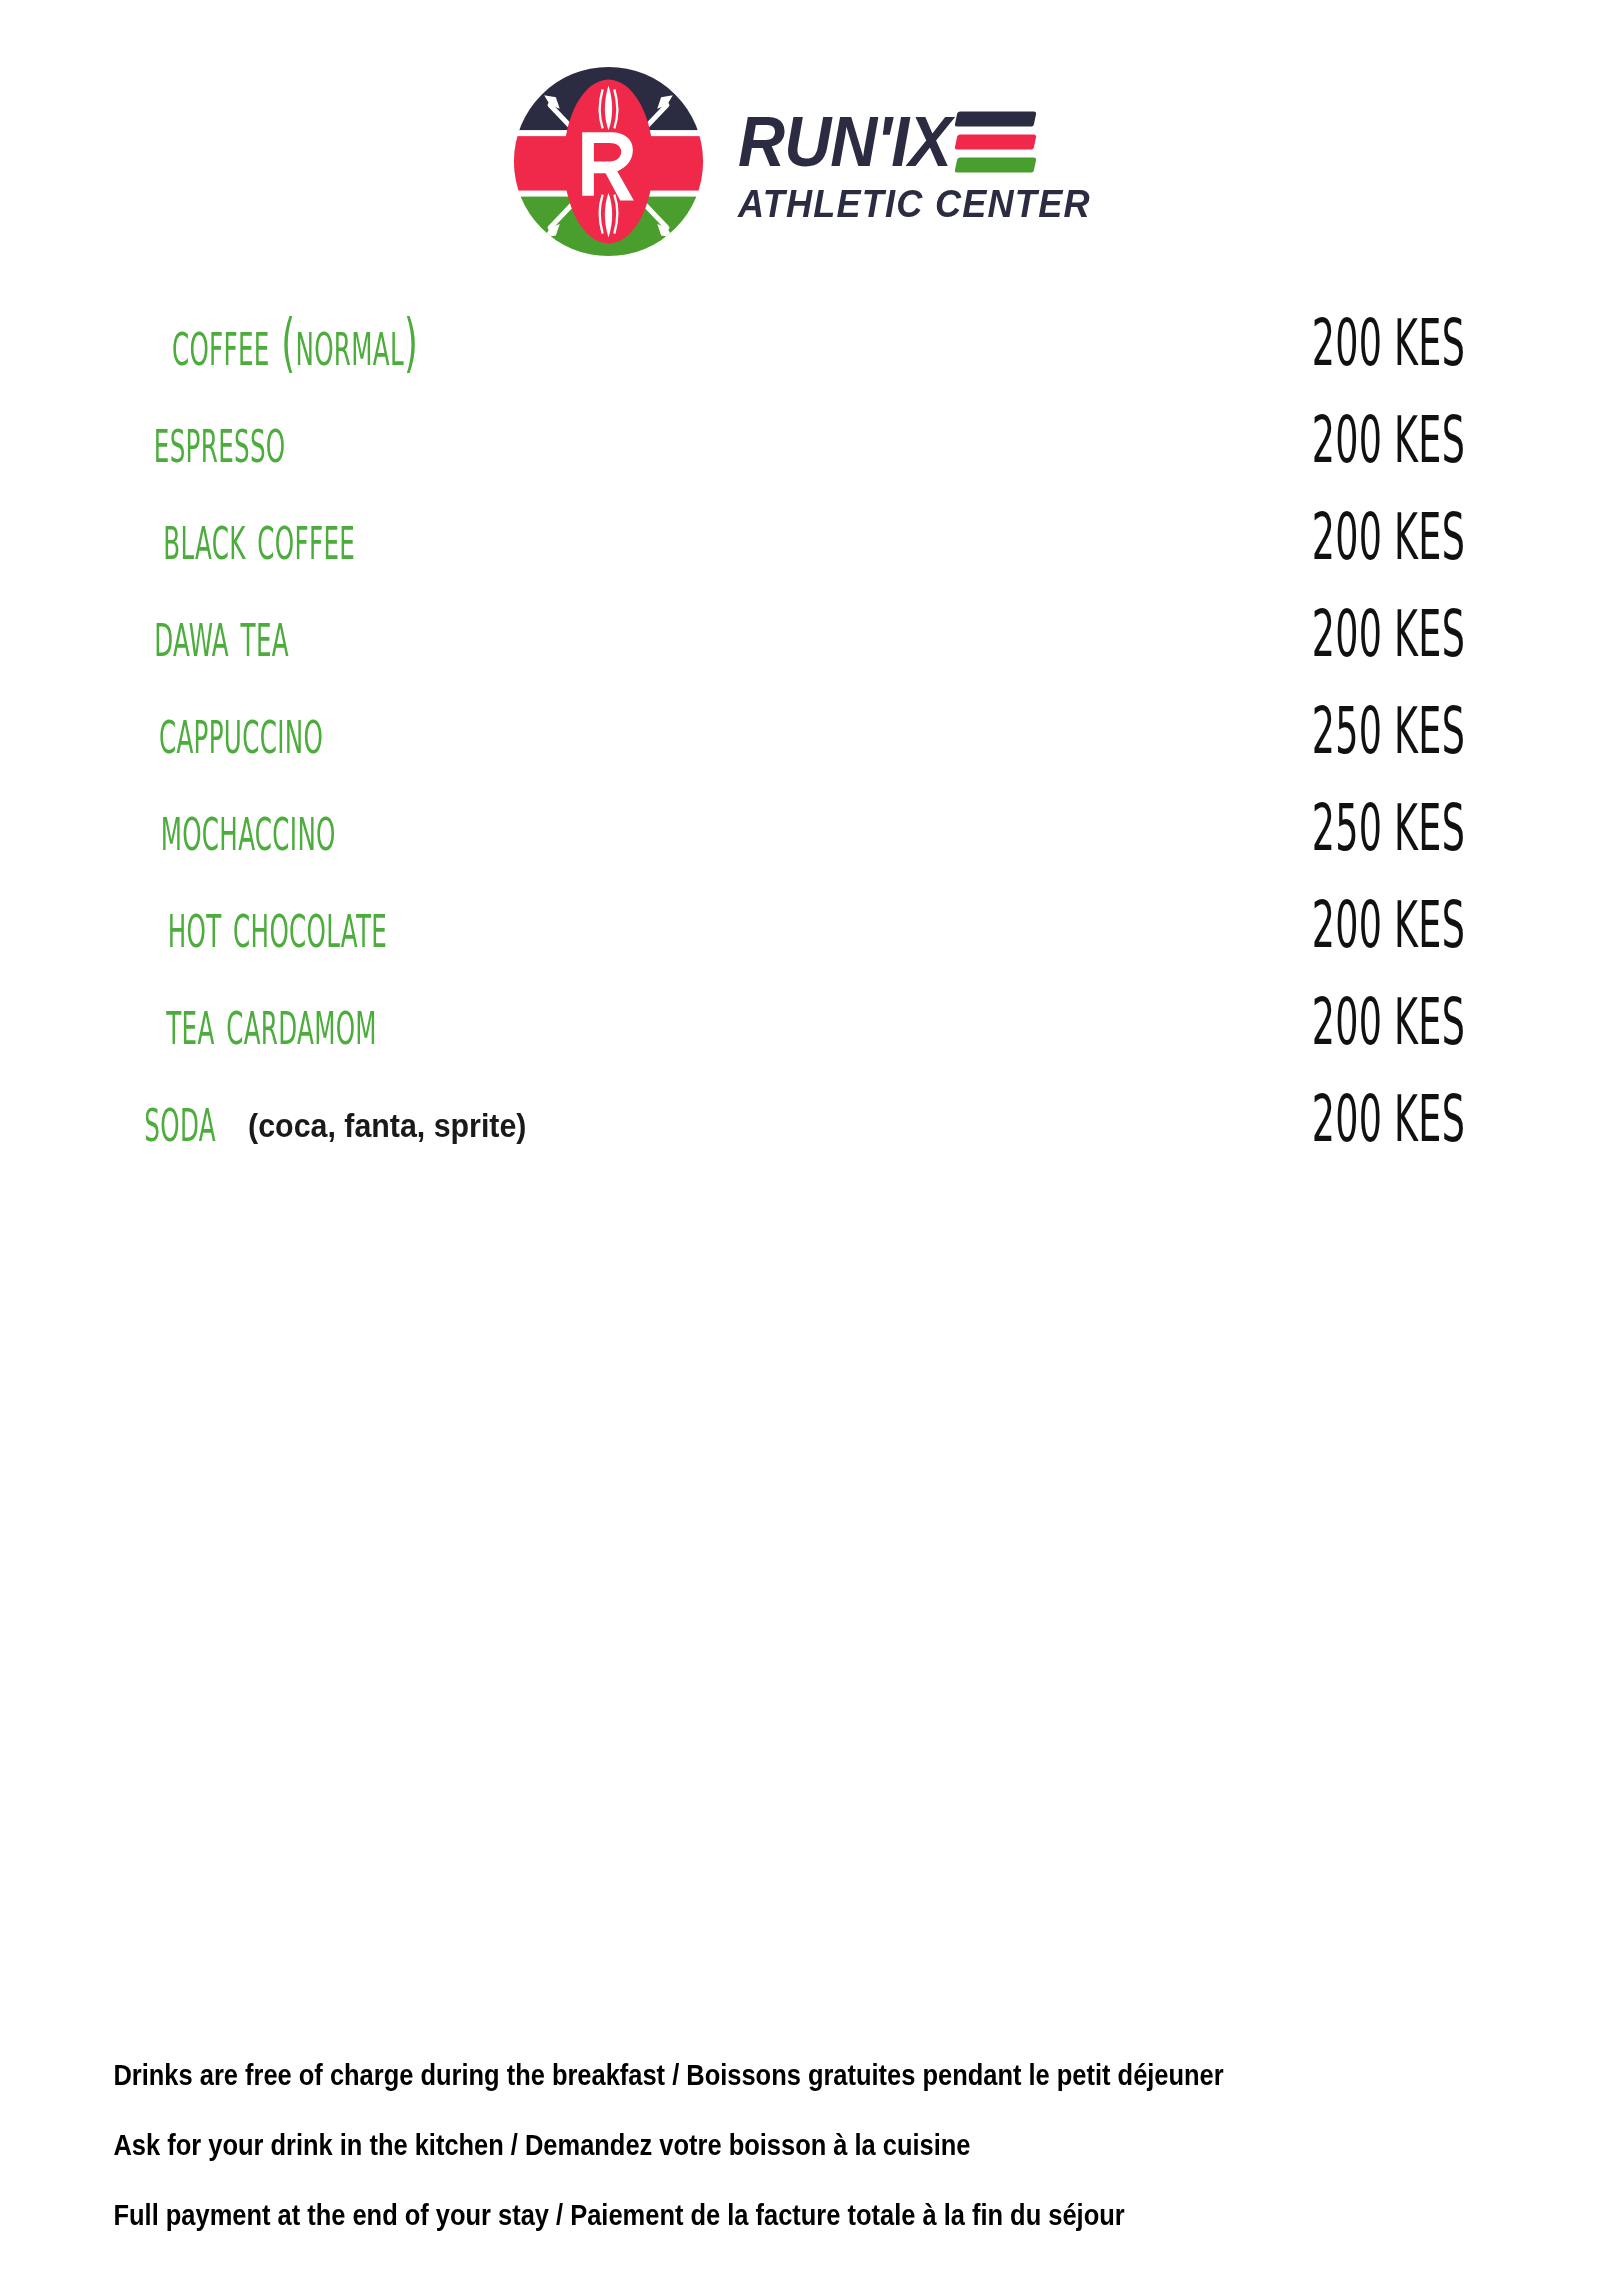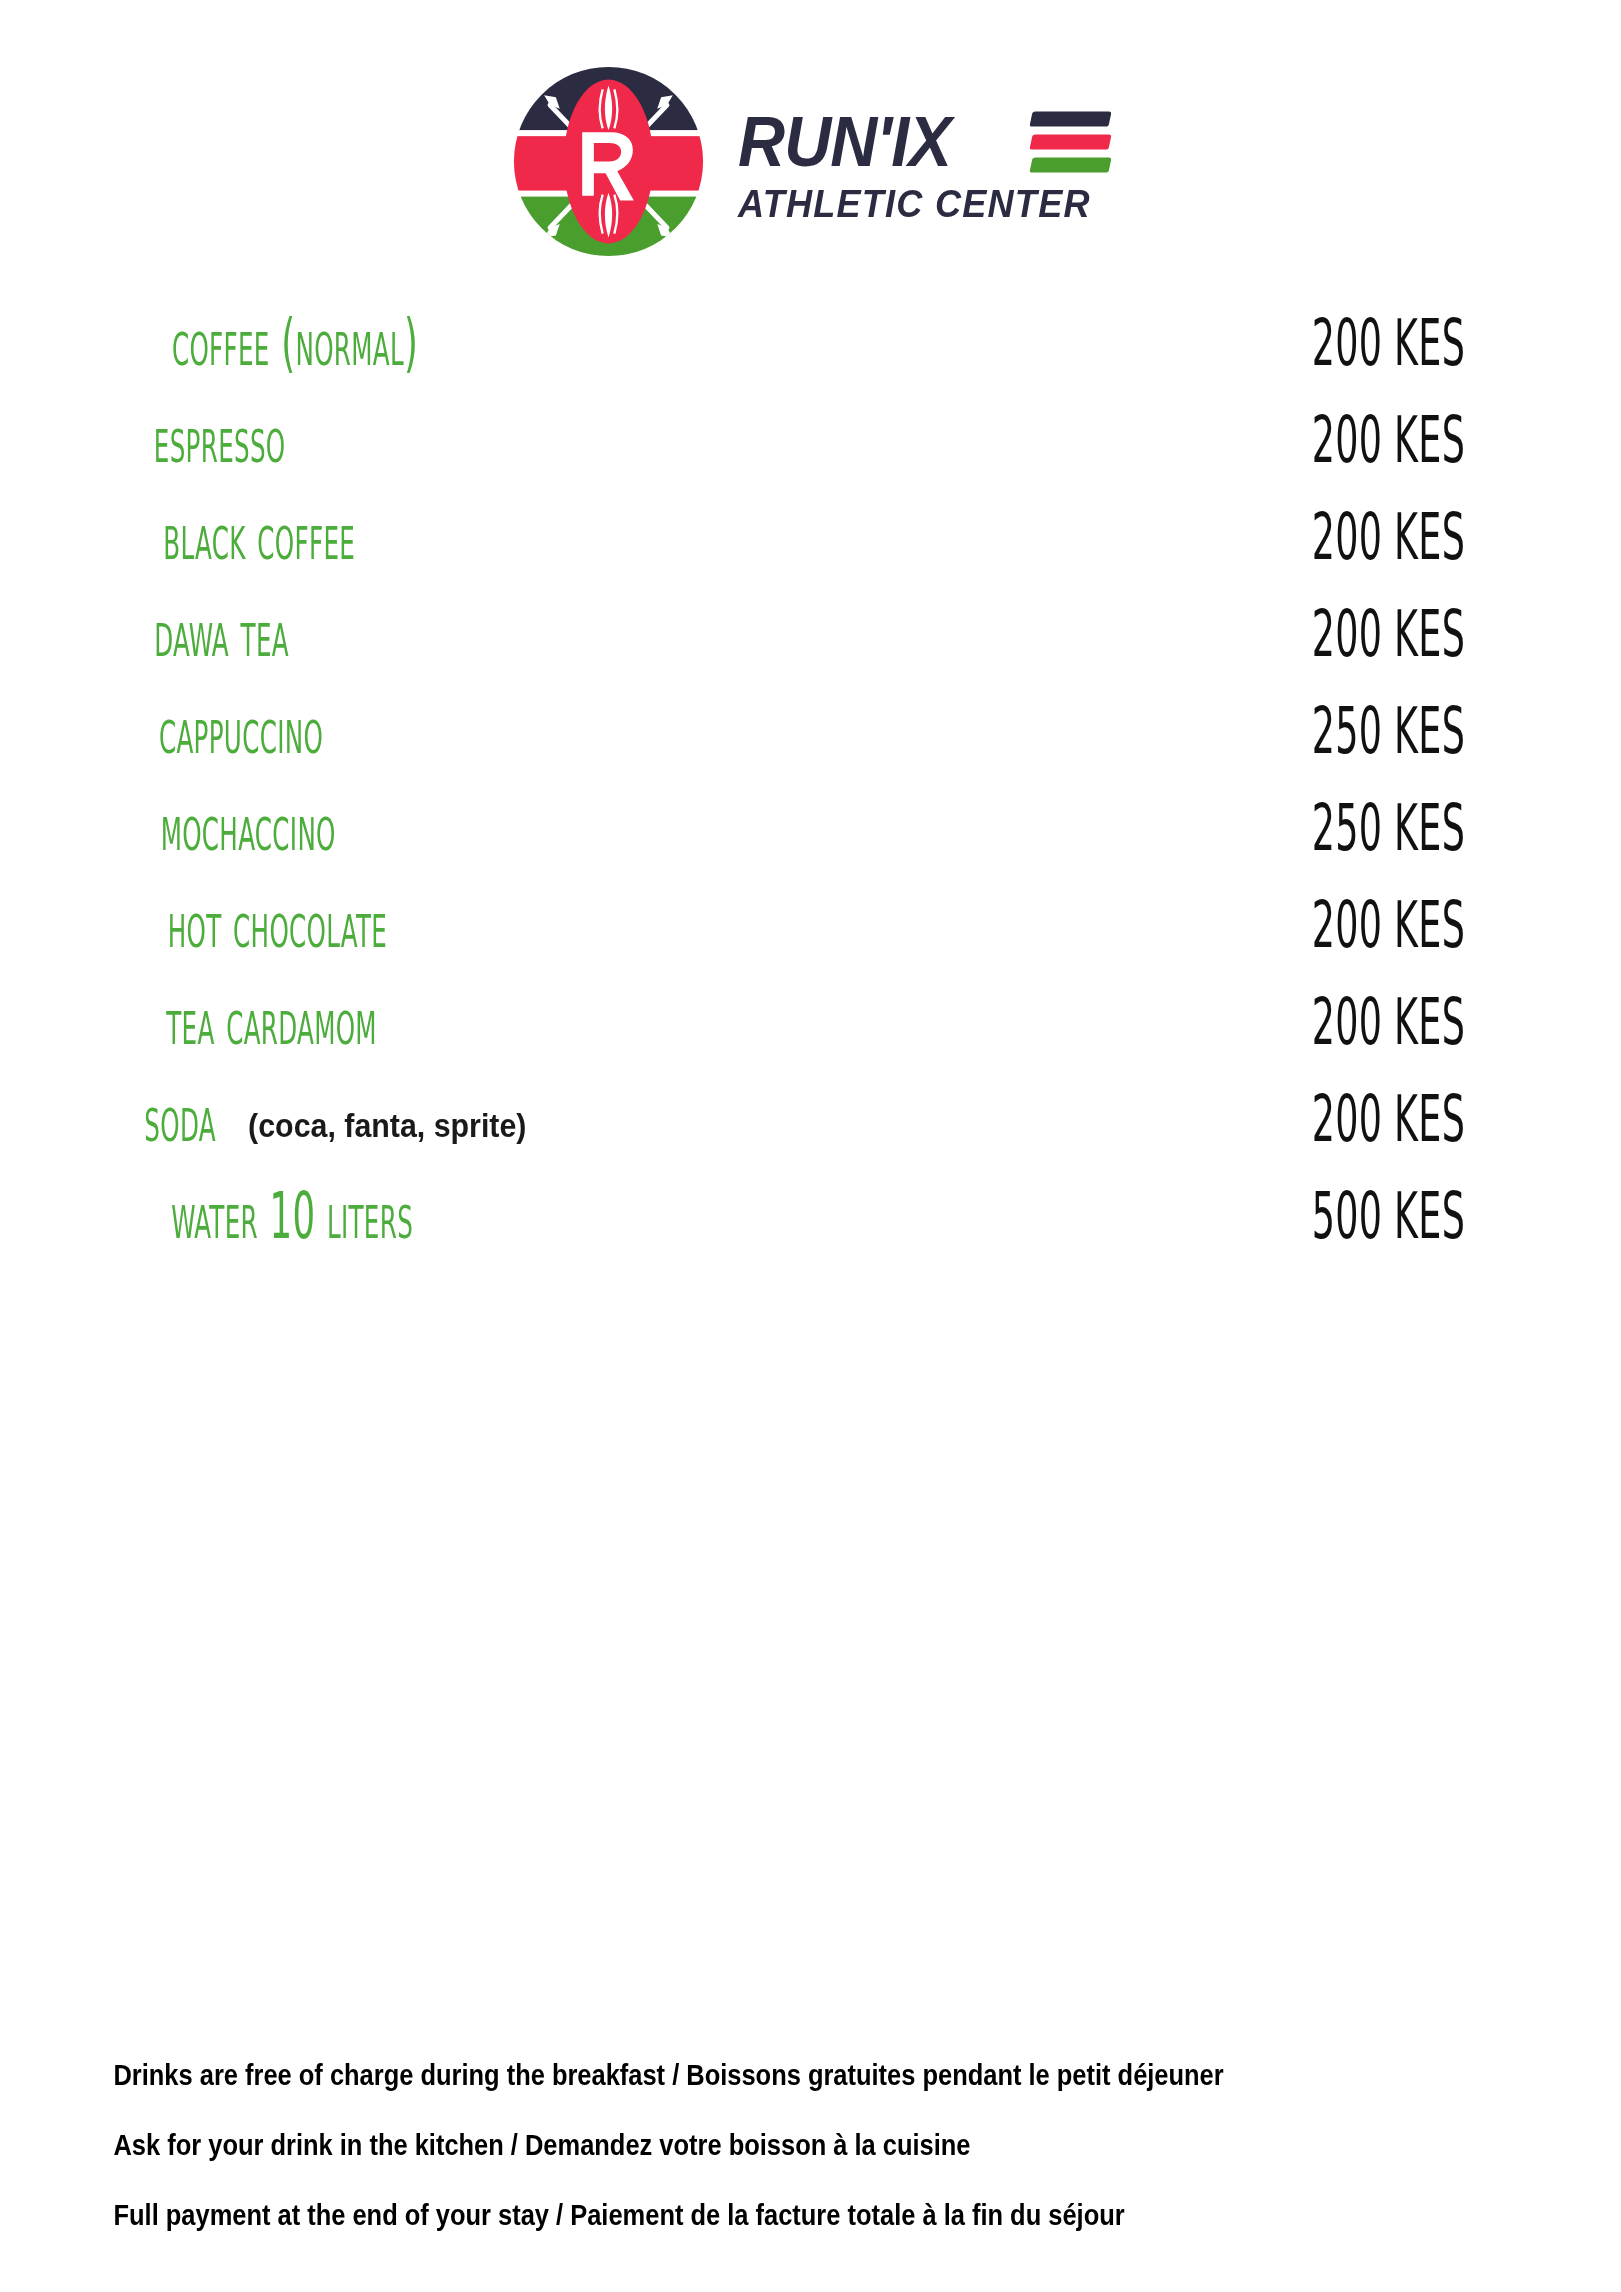--- a/index.html
+++ b/index.html
@@ -35,21 +35,20 @@
   .wordmark {
     display: flex;
     flex-direction: column;
     justify-content: center;
     transform: translateY(3.6px);
   }
   .wordmark-top {
     display: flex;
     align-items: center;
     gap: 8px;
-    justify-content: space-between;
   }
   .brand-name {
     font-family: "Liberation Sans", sans-serif;
     font-weight: bold;
     font-style: italic;
     font-size: 70px;
     letter-spacing: -0.9px;
     line-height: 0.98;
     color: #2b2c42;
     transform: scaleX(0.93);
@@ -263,25 +262,20 @@
       <span class="item-name">Tea cardamom</span>
       <span class="leader"></span>
       <span class="item-price">200 KES</span>
     </div>
     <div class="menu-row">
       <span class="item-name">Soda</span>
       <span class="item-note">(coca, fanta, sprite)</span>
       <span class="leader"></span>
       <span class="item-price">200 KES</span>
     </div>
-    <div class="menu-row">
-      <span class="item-name">Water 10 Liters</span>
-      <span class="leader"></span>
-      <span class="item-price">500 KES</span>
-    </div>
   </div>
 
 <div class="notes">
     <p class="note-line">Drinks are free of charge during the breakfast / Boissons gratuites pendant le petit déjeuner</p>
     <p class="note-line">Ask for your drink in the kitchen / Demandez votre boisson à la cuisine</p>
     <p class="note-line">Full payment at the end of your stay / Paiement de la facture totale à la fin du séjour</p>
   </div>
 
 
 </body></html>

